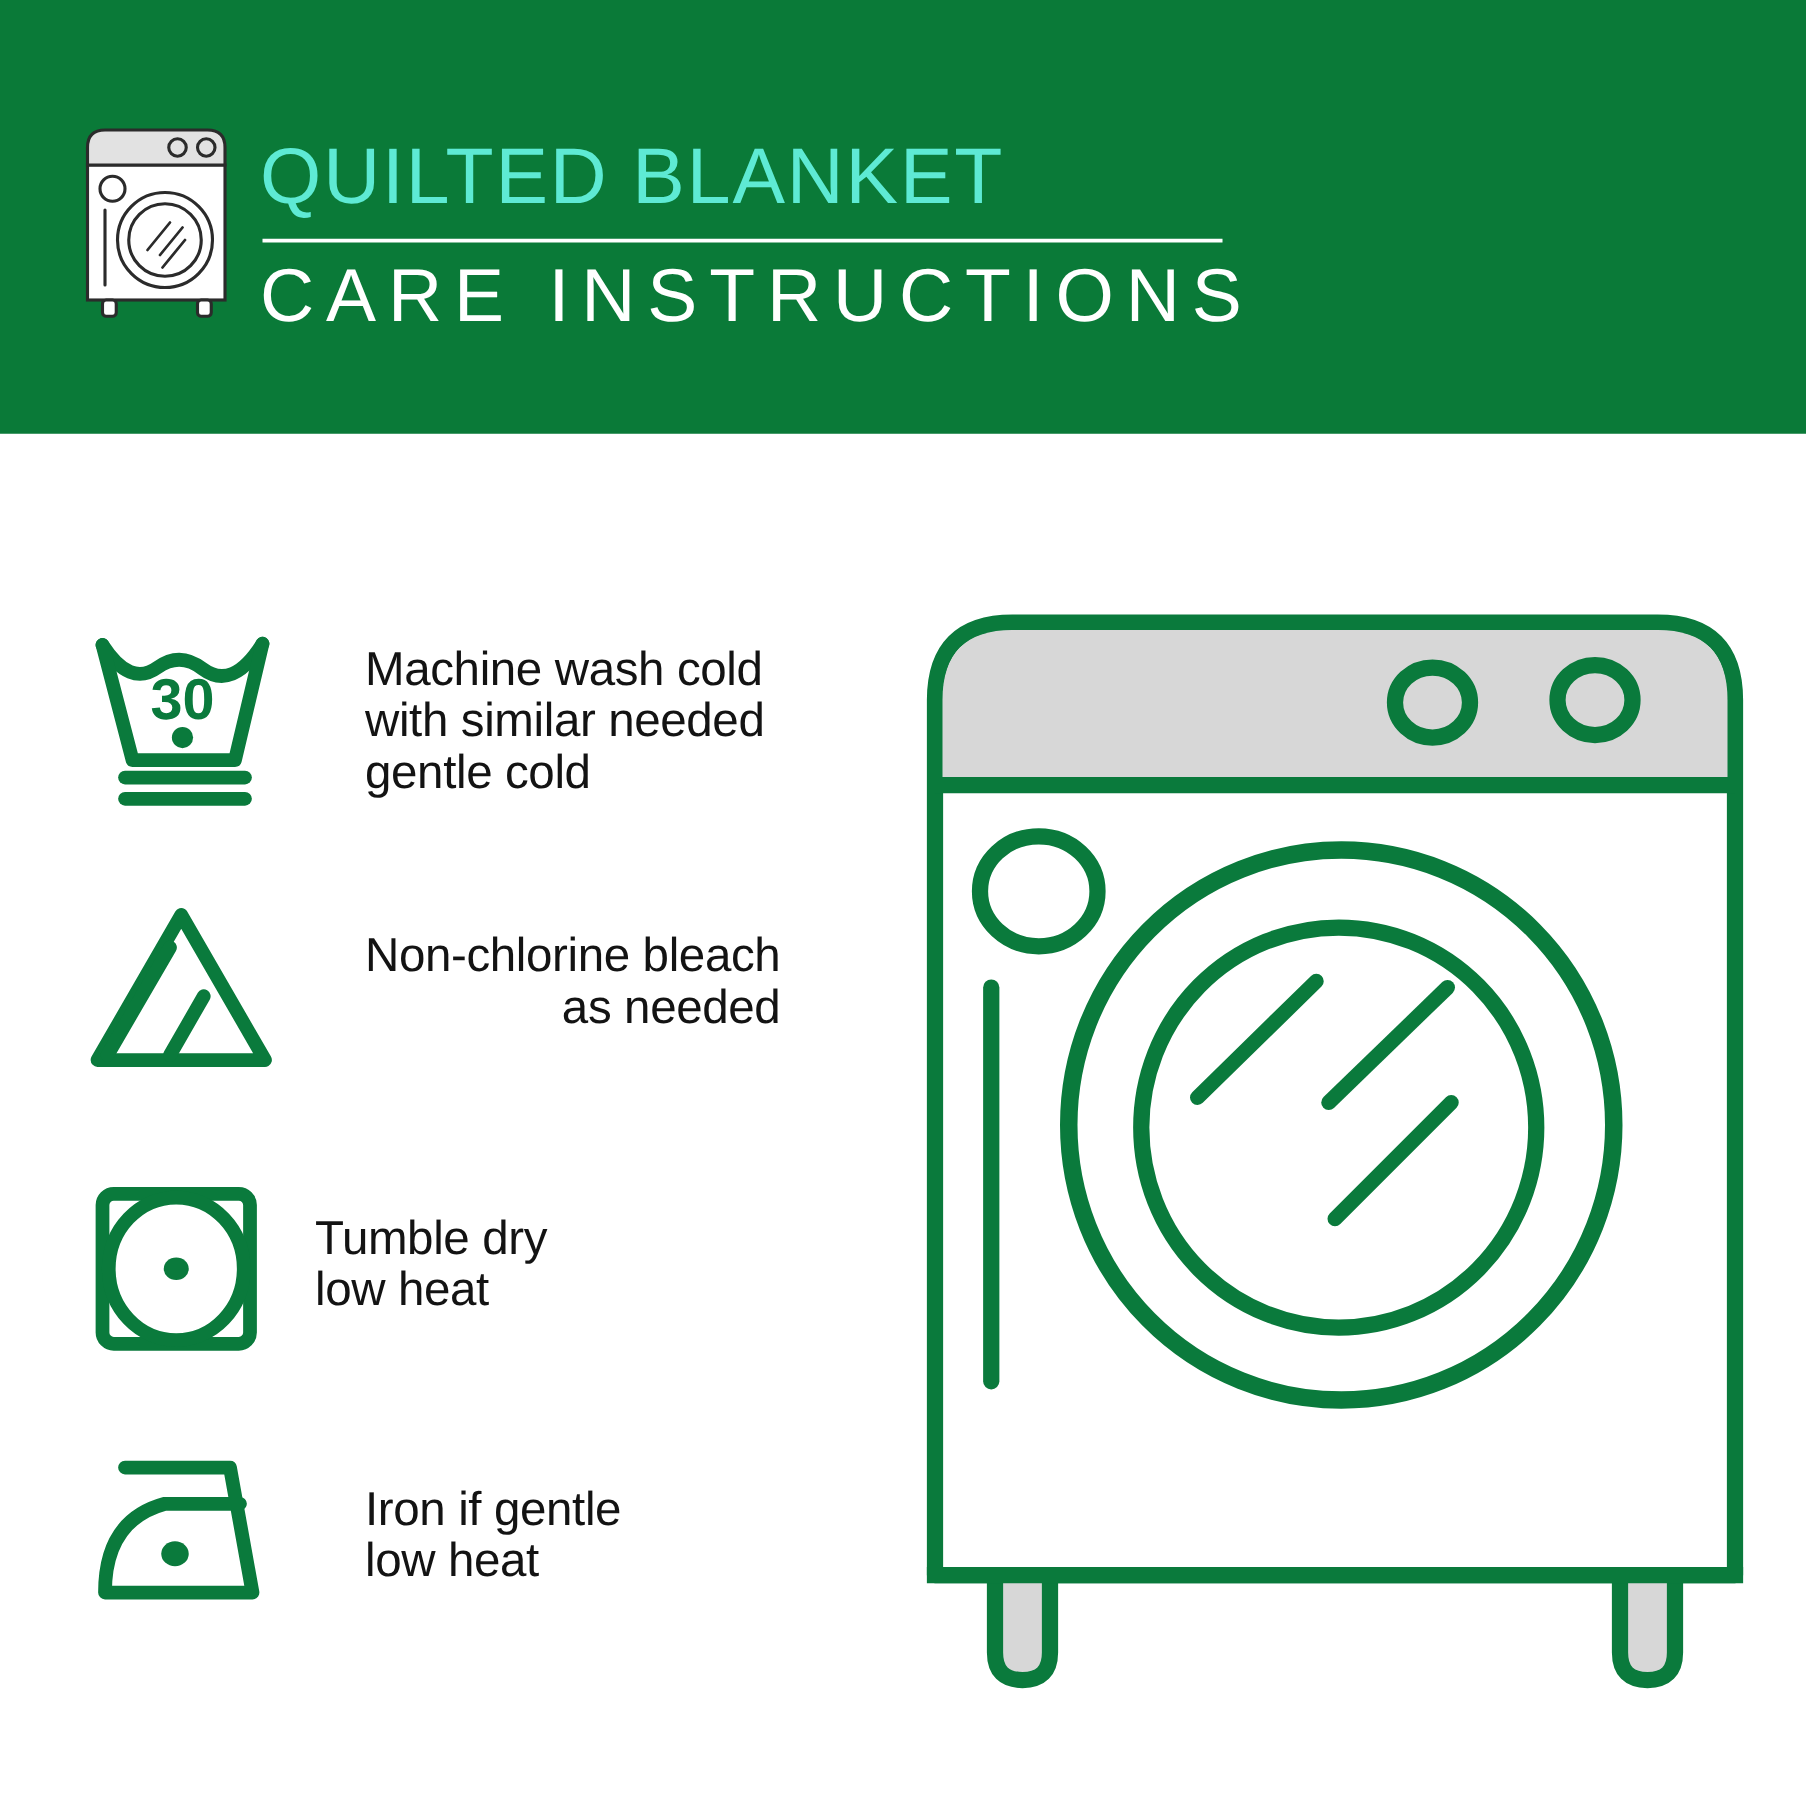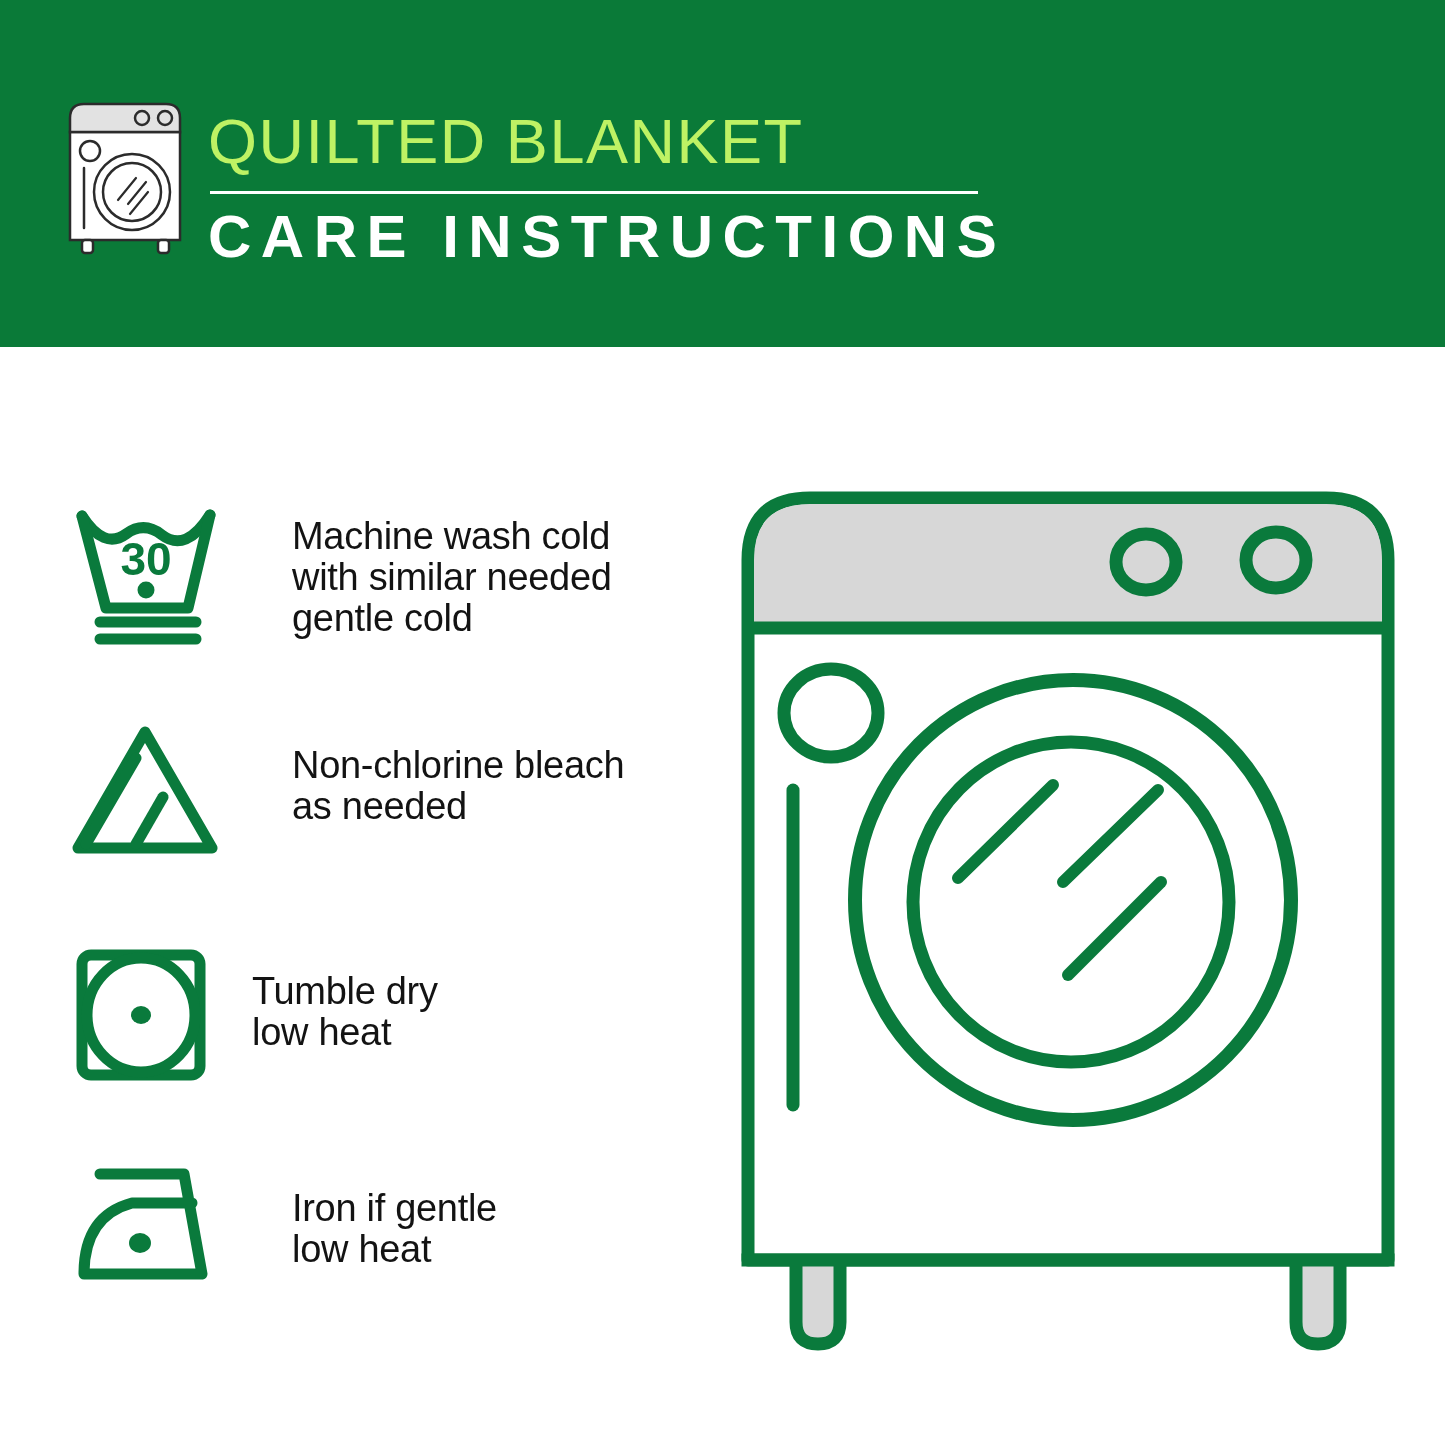--- a/index.html
+++ b/index.html
@@ -22,57 +22,57 @@
     position:absolute;
     left:62px; top:100px;
     width:130px; height:155px;
   }
   #header-titles{
     position:absolute;
     left:208px; top:104px;
     width:780px;
   }
   #title-line-1{
-    color:#bef264;
+    color:#5eead4;
     font-size:63px;
     font-weight:300;
     letter-spacing:1.5px;
     line-height:74px;
     white-space:nowrap;
   }
   #title-divider{
     width:768px;
     height:3px;
     background:#ffffff;
     margin:13px 0 10px 2px;
   }
   #title-line-2{
     color:#ffffff;
     font-size:60px;
-    font-weight:700;
+    font-weight:400;
     letter-spacing:9.5px;
     line-height:66px;
     white-space:nowrap;
   }
 
   
   #care-list{
     position:absolute;
     left:0; top:0;
     width:700px; height:1217px;
   }
   .care-row{
     position:absolute;
     left:70px;
     width:620px;
     display:flex;
     align-items:flex-start;
   }
   .care-row[data-row="0"]{ top:500px; }
-  .care-row[data-row="1"]{ top:722px; }
+  .care-row[data-row="1"]{ top:722px;text-align:right; }
   .care-row[data-row="2"]{ top:945px; }
   .care-row[data-row="3"]{ top:1156px; }
 
   .care-icon{
     width:160px;
     flex:0 0 160px;
     display:block;
   }
   .care-icon[data-ic="0"]{ height:150px; }
   .care-icon[data-ic="1"]{ height:140px; }

